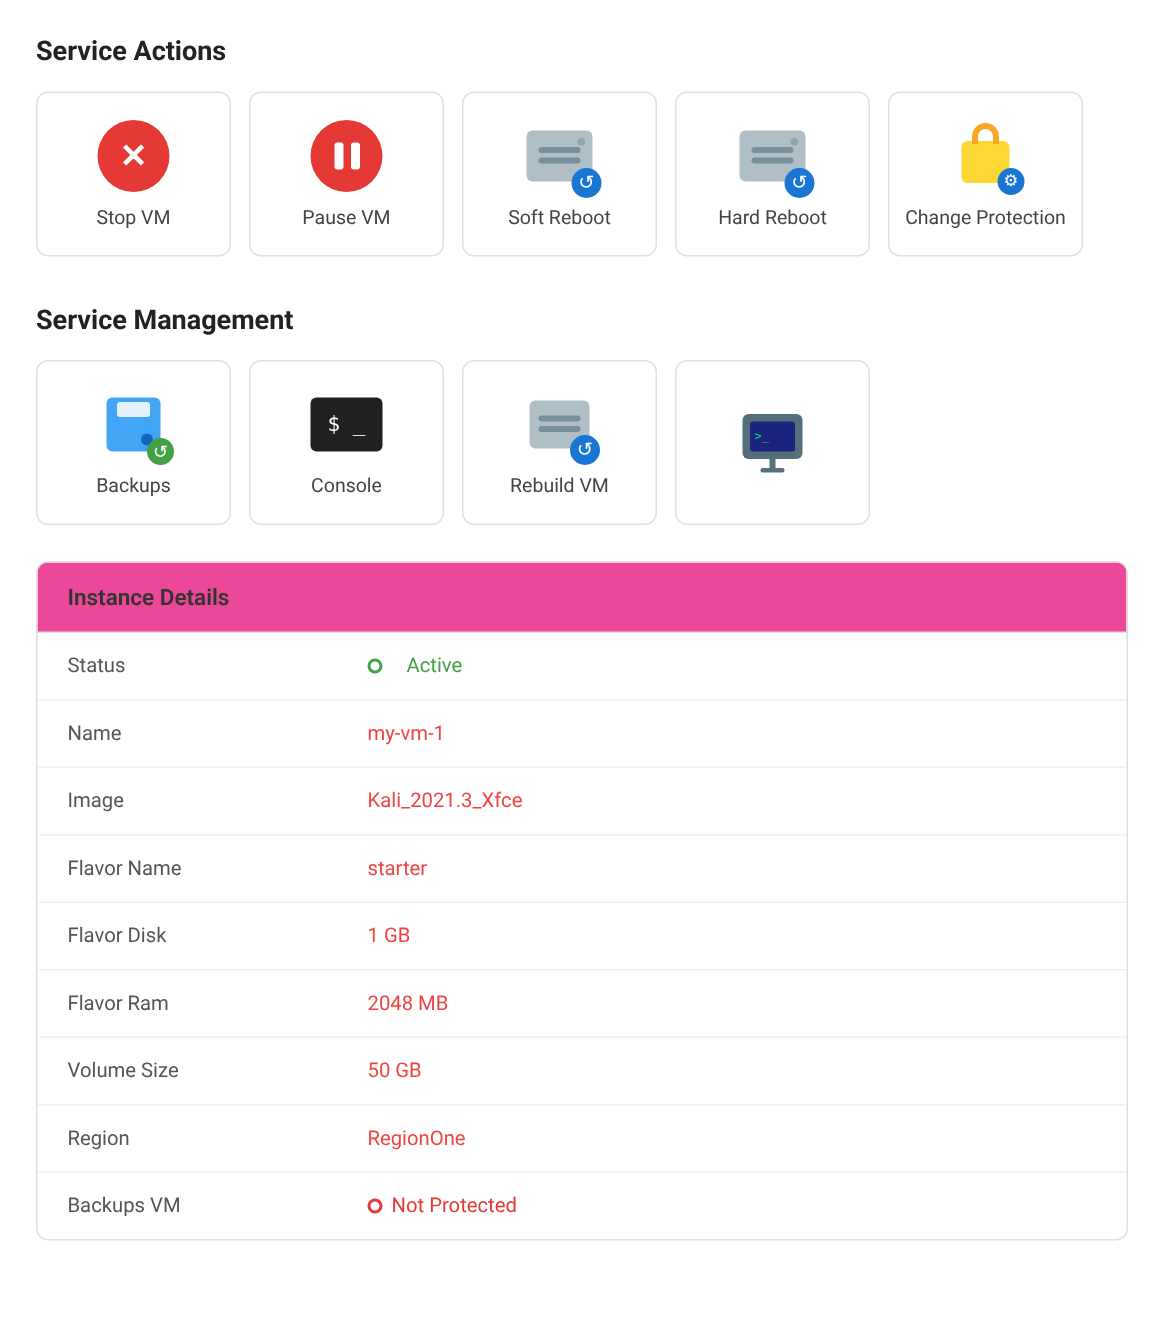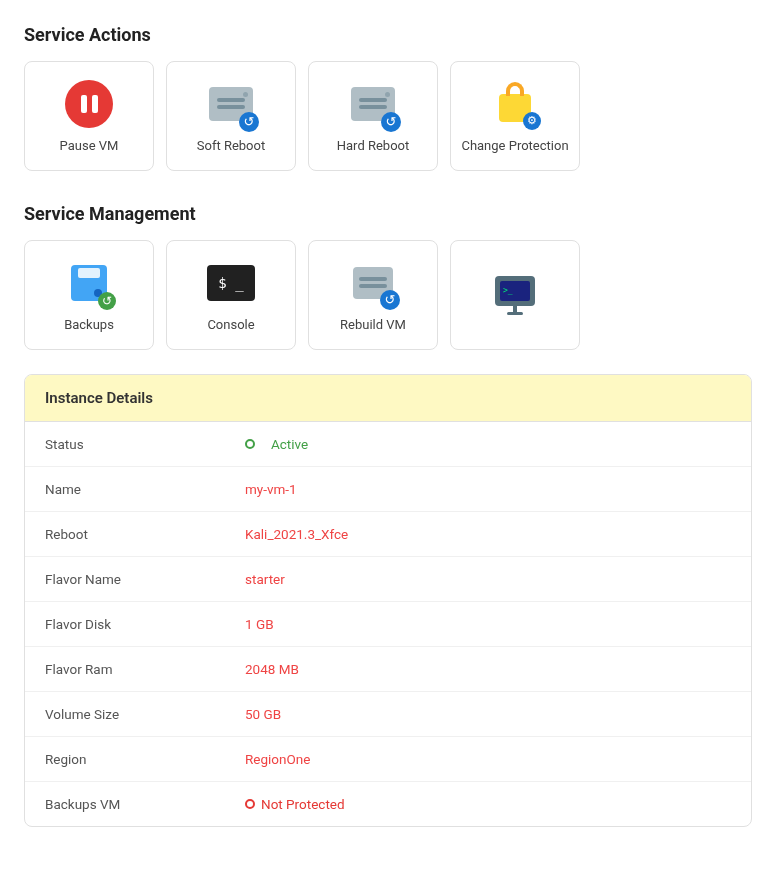--- a/index.html
+++ b/index.html
@@ -249,21 +249,21 @@
       margin: 0 auto;
       border-radius: 2px;
     }
     
     .instance-details {
       border: 1px solid #e0e0e0;
       border-radius: 8px;
       overflow: hidden;
     }
     .instance-details-header {
-      background: #fef9c3;
+      background: #ec4899;
       padding: 14px 20px;
       border-bottom: 1px solid #e0e0e0;
     }
     .instance-details-header h3 {
       font-size: 15px;
       font-weight: 600;
       color: #333;
     }
     .detail-row {
       display: flex;
@@ -306,20 +306,26 @@
     }
   </style>
 </head>
 <body>
 
 <div class="page-wrapper">
 
   <div class="section-title">Service Actions</div>
   <div class="actions-grid">
 
+    <div class="action-card">
+      <div class="icon-wrap">
+        <div class="stop-icon"></div>
+      </div>
+      <span class="label">Stop VM</span>
+    </div>
 
     <div class="action-card">
       <div class="icon-wrap">
         <div class="pause-icon">
           <div class="pause-icon-inner">
             <div class="pause-bar"></div>
             <div class="pause-bar"></div>
           </div>
         </div>
       </div>
@@ -435,21 +441,21 @@
         <span>Active</span>
       </span>
     </div>
 
     <div class="detail-row">
       <span class="detail-label">Name</span>
       <span class="detail-value">my-vm-1</span>
     </div>
 
     <div class="detail-row">
-      <span class="detail-label">Reboot</span>
+      <span class="detail-label">Image</span>
       <span class="detail-value">Kali_2021.3_Xfce</span>
     </div>
 
     <div class="detail-row">
       <span class="detail-label">Flavor Name</span>
       <span class="detail-value">starter</span>
     </div>
 
     <div class="detail-row">
       <span class="detail-label">Flavor Disk</span>

